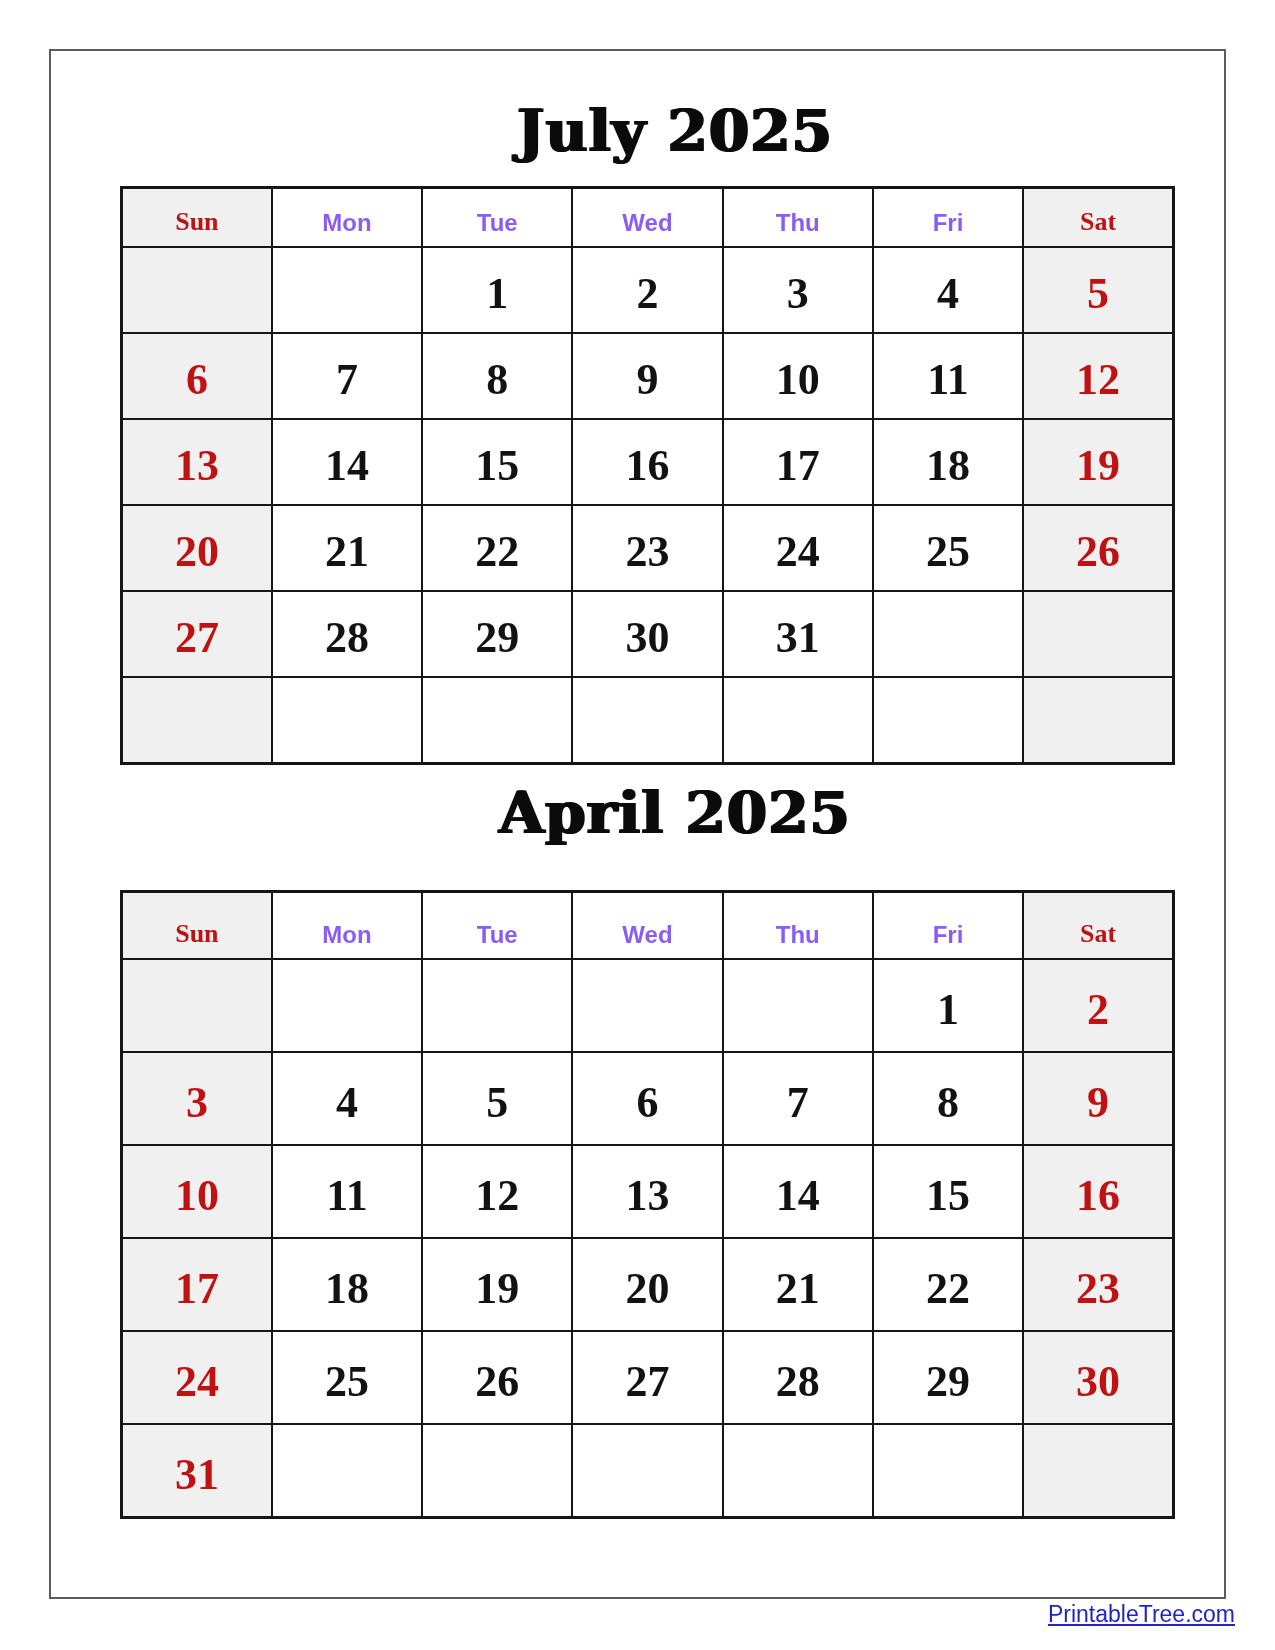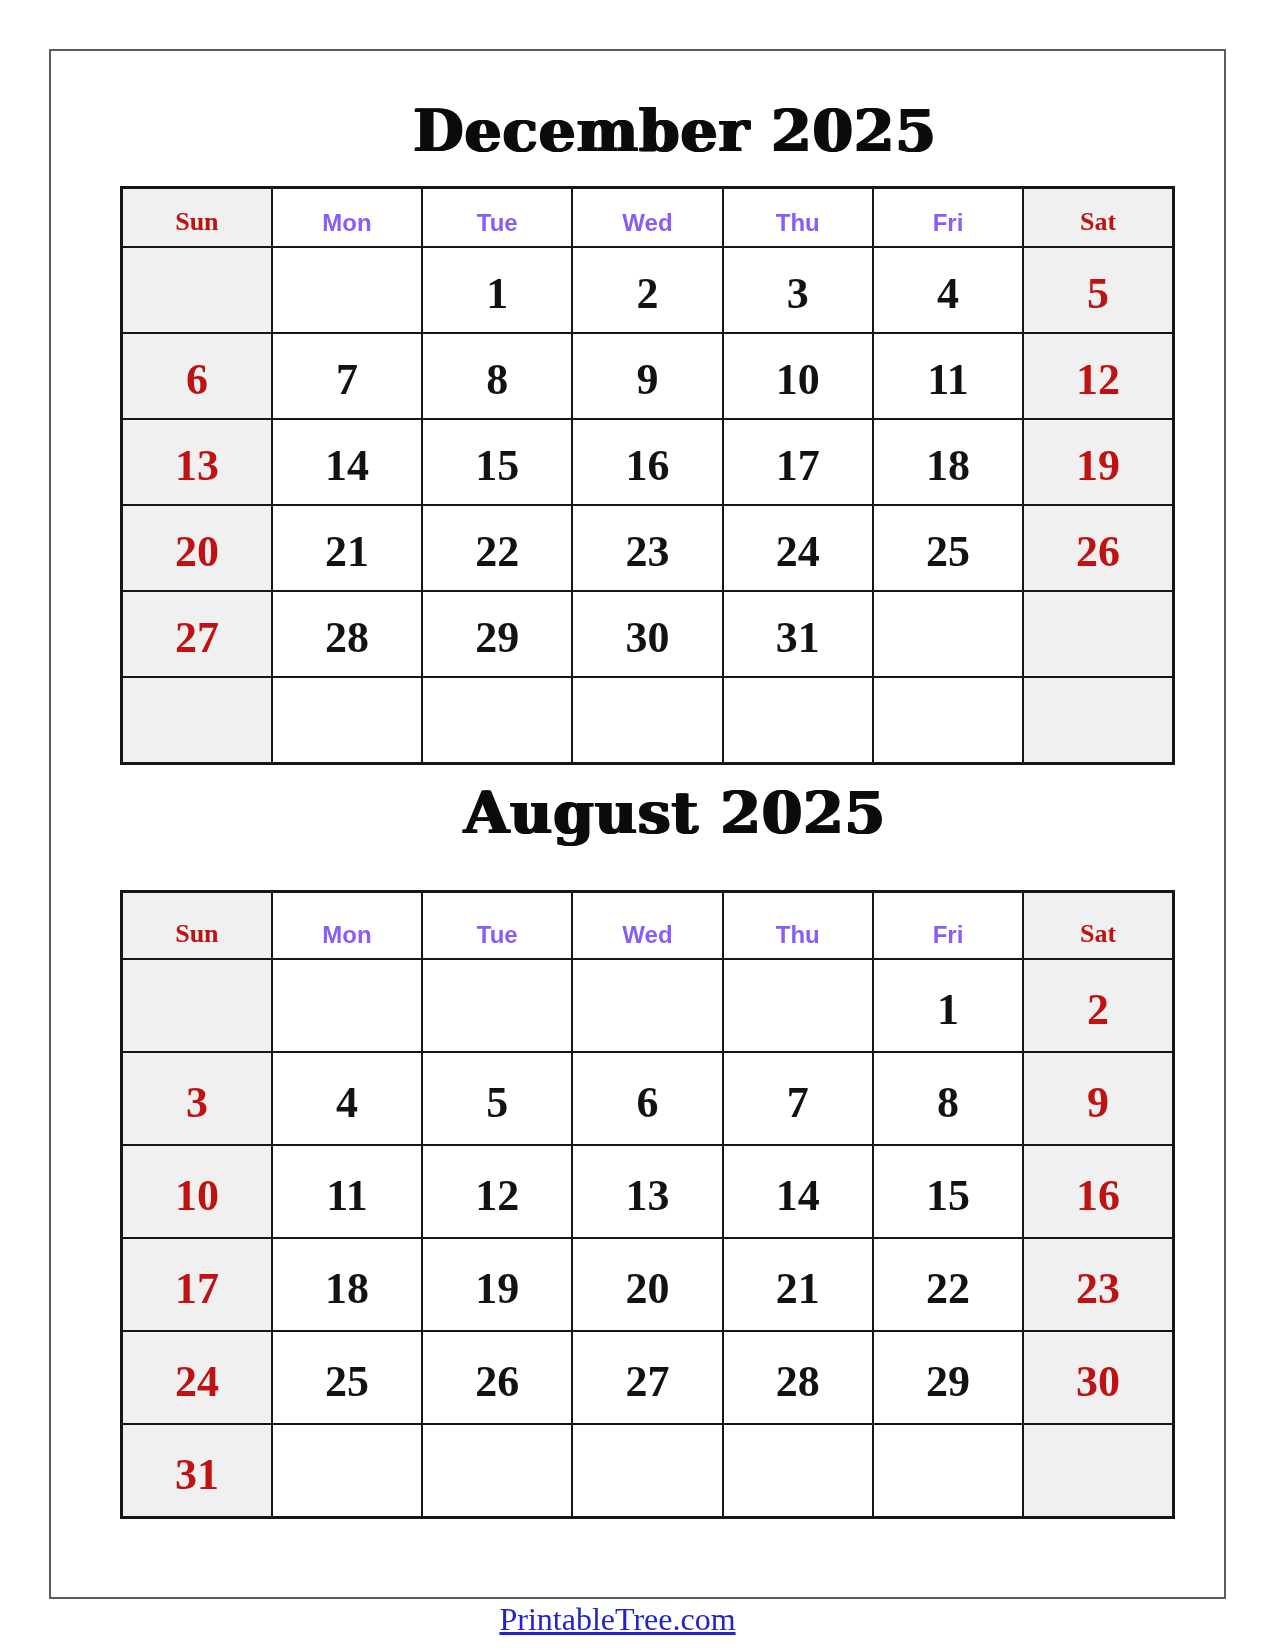--- a/index.html
+++ b/index.html
@@ -48,30 +48,30 @@
     font-family:"Liberation Serif",serif;font-weight:700;font-size:44px;
     color:#121212;vertical-align:middle;padding-top:8px;
   }
   .calendar td.weekend{color:var(--red);background:var(--weekend-bg);}
   #july-table th{height:48px;}
   #july-table td{height:75px;}
   #august-table th{height:56px;}
   #august-table td{height:82px;}
   .footer-link{
     position:absolute;top:1601px;left:0;width:1235px;display:block;
-    text-align:center;font-family:Liberation Serif, serif;
-    font-size:32px;color:var(--link);text-decoration:underline;cursor:pointer;
+    text-align:right;font-family:Liberation Sans, sans-serif;
+    font-size:23px;color:var(--link);text-decoration:underline;cursor:pointer;
   }
 </style>
 </head>
 <body>
 
 <div class="page-frame"></div>
 
-<h1 class="month-title" id="july-title">December 2025</h1>
+<h1 class="month-title" id="july-title">July 2025</h1>
 
 <table class="calendar" id="july-table">
     <thead>
       <tr>
         <th class="weekend">Sun</th>
         <th>Mon</th>
         <th>Tue</th>
         <th>Wed</th>
         <th>Thu</th>
         <th>Fri</th>
@@ -129,21 +129,21 @@
         <td></td>
         <td></td>
         <td></td>
         <td></td>
         <td></td>
         <td class="weekend"></td>
       </tr>
     </tbody>
   </table>
 
-<h1 class="month-title" id="august-title">August 2025</h1>
+<h1 class="month-title" id="august-title">April 2025</h1>
 
 <table class="calendar" id="august-table">
     <thead>
       <tr>
         <th class="weekend">Sun</th>
         <th>Mon</th>
         <th>Tue</th>
         <th>Wed</th>
         <th>Thu</th>
         <th>Fri</th>

